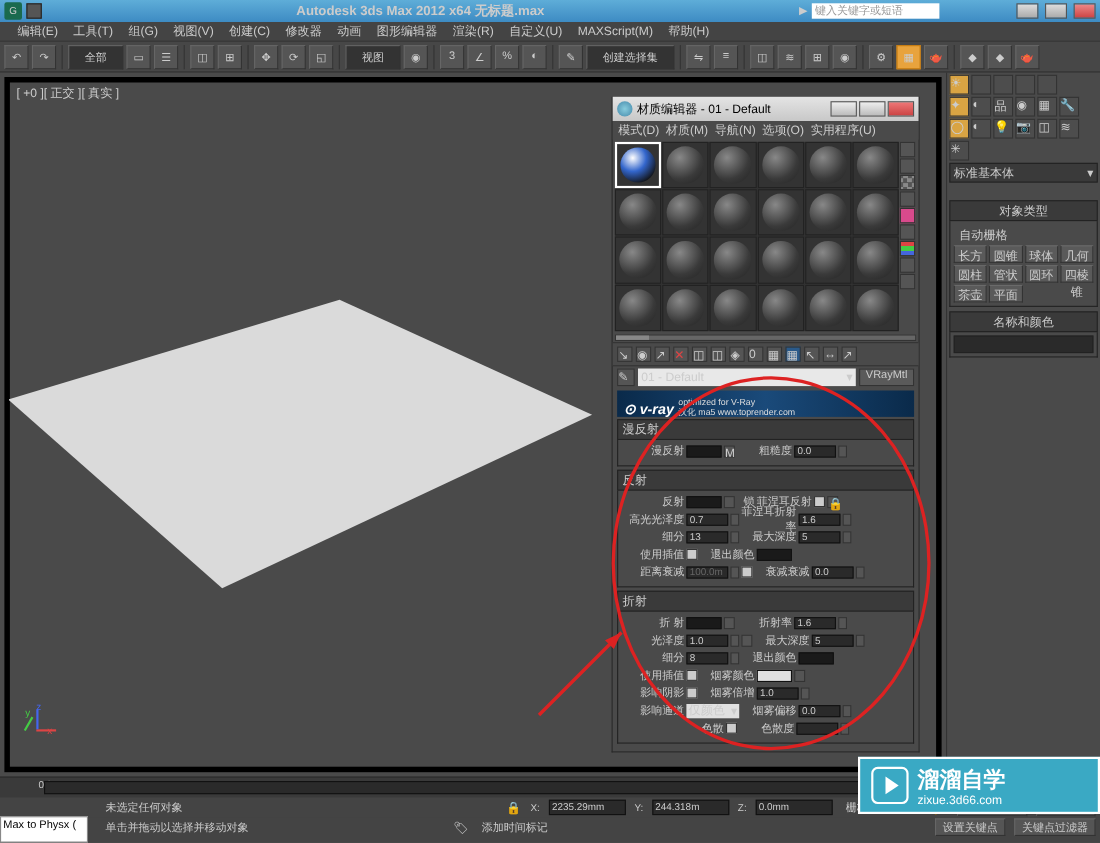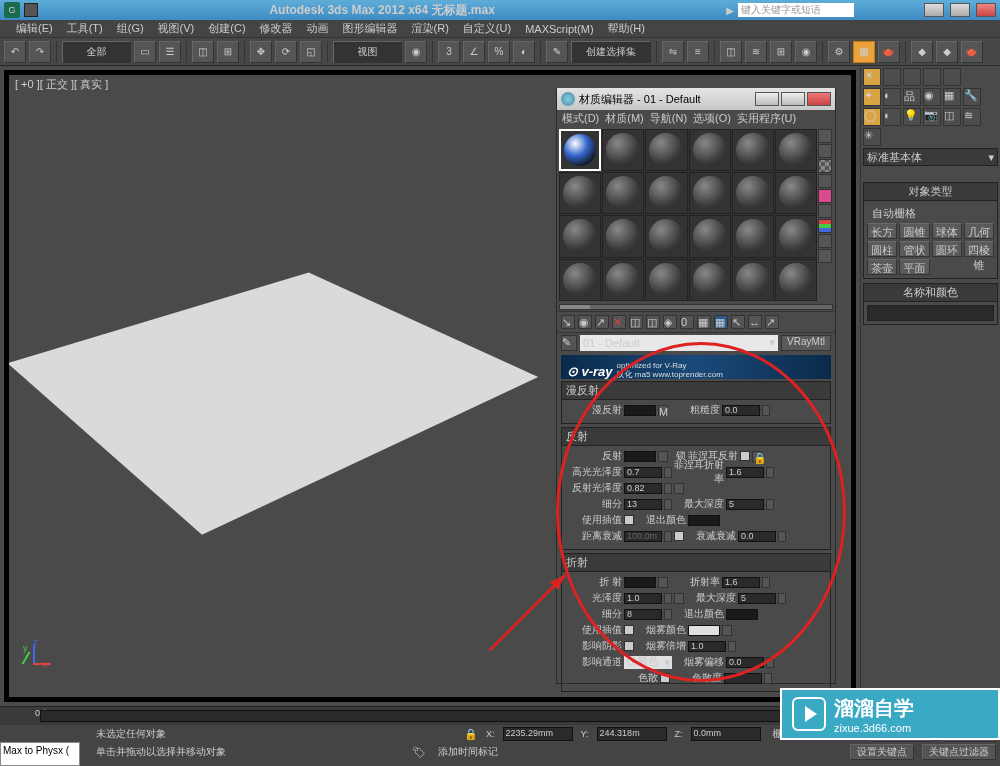--- a/index.html
+++ b/index.html
@@ -7,21 +7,21 @@
 .titlebar { height: 20px; background: linear-gradient(#5eadd8,#3d8bc3); display: flex; align-items: center; padding: 0 4px; color: #fff; gap: 4px; }
 .titlebar .logo { width: 16px; height: 16px; background:#1a6a4e; border-radius:2px; display:inline-flex; align-items:center; justify-content:center; font-size:9px;}
 .titlebar .center { flex:1; text-align:center; font-weight:bold; font-size:12px; }
 .titlebar .searchbox { width:116px; height:14px; background:#fff; color:#999; font-size:10px; padding:0 3px;}
 .titlebar .wbtn { width:20px; height:14px; background:linear-gradient(#ddd,#aaa); border:1px solid #555; margin-left:2px;}
 .menubar { height: 18px; background:#444; display:flex; align-items:center; padding:0 10px; gap:2px; border-bottom:1px solid #333;}
 .menubar span { padding:0 6px; font-size:11px;}
 .toolbar { height: 28px; background:#474747; border-bottom:1px solid #2a2a2a; display:flex; align-items:center; padding:0 4px; gap:3px;}
 .tbtn { width:22px; height:22px; background:#555; border:1px solid #333; border-top-color:#666; border-left-color:#666; display:inline-flex; align-items:center; justify-content:center; font-size:10px;}
 .tbtn.wide { width:auto; padding:0 6px;}
-.tbtn.dropdown { width:69px; background:#333;}
+.tbtn.dropdown { width:50px; background:#333;}
 .tbtn.hl { background:#e8a33d; border-color:#c47a10;}
 .sep { width:1px; height:22px; background:#333; margin:0 2px;}
 .main-area { display:flex; height:640px;}
 .viewport { flex:1; background:#4a4a4a; position:relative; padding:4px;}
 .vp-frame { width:100%; height:100%; border:5px solid #000000; background:#4a4a4a; position:relative; overflow:hidden;}
 .vp-label { position:absolute; top:2px; left:6px; font-size:11px;}
 .plane3d { position:absolute; left:60px; top:120px; width:400px; height:350px; transform:perspective(900px) rotateX(62deg) rotateZ(-38deg); transform-origin:center center;}
 .plane-top { width:100%; height:100%; background:#dadada;}
 .plane-side { position:absolute; left:0; bottom:-18px; width:100%; height:18px; background:#b8b8b8; transform:rotateX(-90deg); transform-origin:top;}
 .plane-side2 { position:absolute; right:-18px; top:0; width:18px; height:100%; background:#c8c8c8; transform:rotateY(90deg); transform-origin:left;}
@@ -88,21 +88,21 @@
 .timeline .ruler { flex:1; margin:0 40px; height:12px; background:#2a2a2a; border:1px solid #111; position:relative;}
 .timeline .frame { position:absolute; left:35px; top:1px; font-size:9px; color:#ccc;}
 .stat-row { display:flex; align-items:center; height:18px; padding:0 4px; gap:8px; background:#444;}
 .coord { width:70px; height:14px; background:#2a2a2a; border:1px solid #111; font-size:9px; padding:0 2px;}
 .logo-watermark { position:absolute; right:0; bottom:26px; width:220px; height:52px; background:#3aa9c4; display:flex; align-items:center; padding:0 10px; gap:8px; border:2px solid #fff;}
 .logo-watermark .play { width:34px; height:34px; border:2px solid #fff; border-radius:6px; display:flex; align-items:center; justify-content:center;}
 .logo-watermark .play::after { content:""; border-left:12px solid #fff; border-top:8px solid transparent; border-bottom:8px solid transparent; margin-left:3px;}
 .logo-watermark .txt1 { color:#fff; font-size:20px; font-weight:bold;}
 .logo-watermark .txt2 { color:#fff; font-size:11px;}
 .maxphys { position:absolute; left:0; bottom:0; width:80px; height:24px; background:#fff; color:#000; border:1px solid #888; padding:2px; font-size:10px;}
-.hint { font-size:10px; color:#ccc; padding:0 4px;font-family:Liberation Serif, serif;}
+.hint { font-size:10px; color:#ccc; padding:0 4px;}
 </style>
 </head>
 <body>
 
 <div class="titlebar">
   <div class="logo">G</div>
   <span style="width:14px;height:14px;background:#555;border:1px solid #222"></span>
   <div class="center">Autodesk 3ds Max 2012 x64   无标题.max</div>
   <span style="font-size:10px">▶</span>
   <div class="searchbox">键入关键字或短语</div>
@@ -409,26 +409,20 @@
         <div class="chk"></div>
         <div class="mb">🔒</div>
       </div>
       <div class="prow">
         <div class="lbl">高光光泽度</div>
         <div class="spin">0.7</div>
           <div class="spup"></div>
         <div class="lbl2r">菲涅耳折射率</div>
         <div class="spin">1.6</div>
           <div class="spup"></div>
-      </div>
-      <div class="prow">
-        <div class="lbl">反射光泽度</div>
-        <div class="spin">0.82</div>
-          <div class="spup"></div>
-          <div class="mb"></div>
       </div>
       <div class="prow">
         <div class="lbl">细分</div>
         <div class="spin">13</div>
           <div class="spup"></div>
         <div class="lbl2r">最大深度</div>
         <div class="spin">5</div>
           <div class="spup"></div>
       </div>
       <div class="prow">

